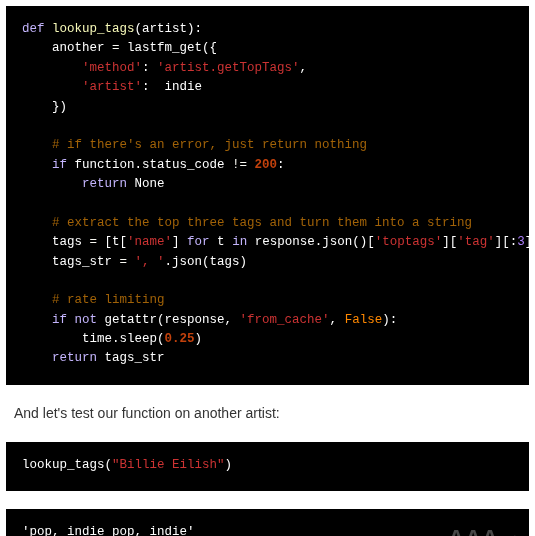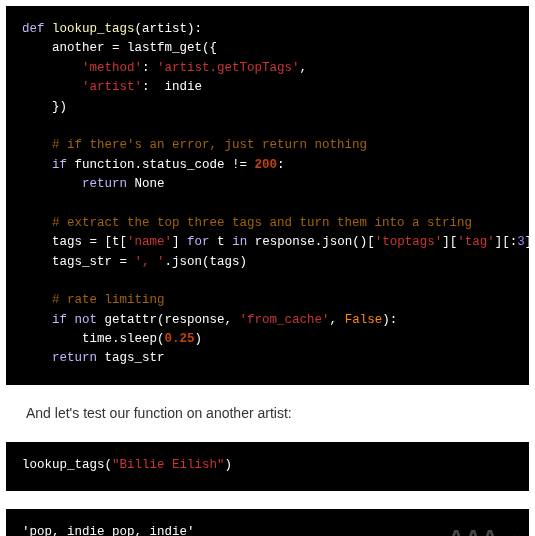--- a/index.html
+++ b/index.html
@@ -18,21 +18,21 @@
     font-size: 12.5px;
     line-height: 1.55;
     white-space: pre;
     overflow: hidden;
     position: relative;
   }
   .prose {
     font-family: -apple-system, BlinkMacSystemFont, "Segoe UI", Arial, sans-serif;
     font-size: 14px;
     color: #333333;
-    margin: 0 0 18px 20px;
+    margin: 0 0 18px 8px;
     line-height: 1.5;
   }
   .output-block {
     background: #000000;
     color: #ffffff;
     padding: 14px 16px 14px 16px;
     margin: 0;
     font-size: 12.5px;
     line-height: 1.5;
     white-space: pre;

